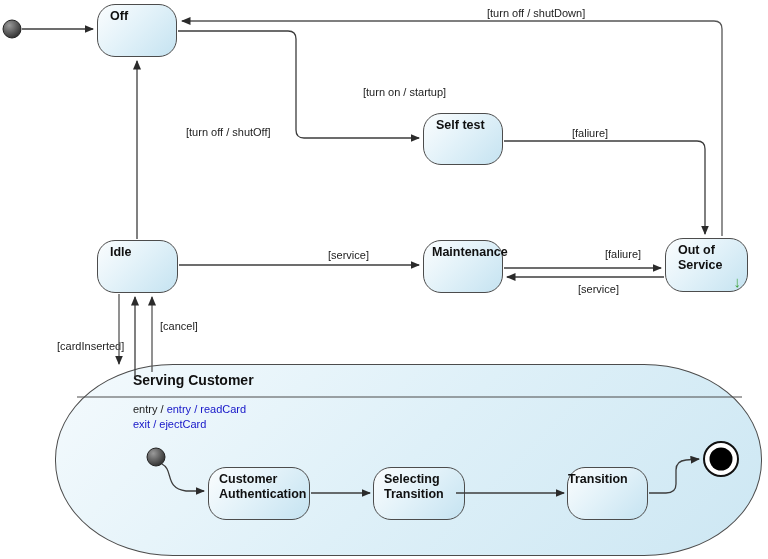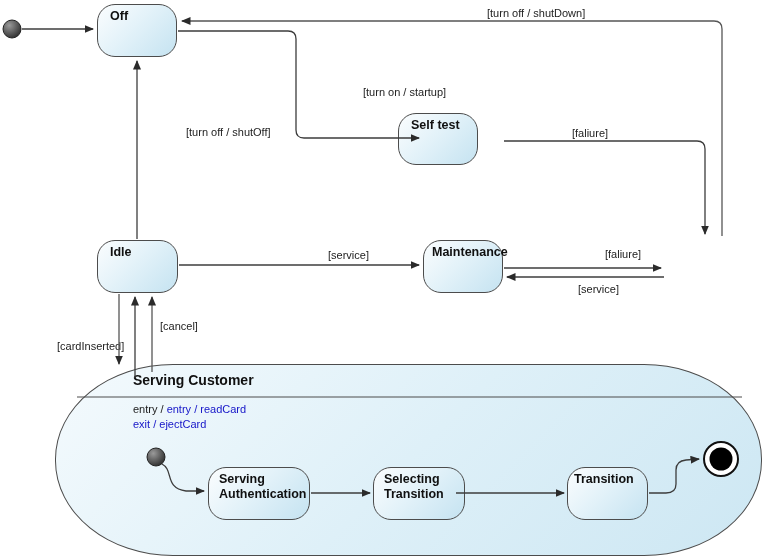--- a/index.html
+++ b/index.html
@@ -42,32 +42,33 @@
 
 <div id="canvas">
 
   <div class="composite"></div>
   <div class="composite-title">Serving Customer</div>
   <div class="entry-line"><span>entry / </span><span class="lnk">entry / readCard</span></div>
   <div class="exit-line"><span class="lnk">exit / ejectCard</span></div>
 
   <div class="state" style="left:97px;top:4px;width:80px;height:53px;"><span>Off</span></div>
 
-  <div class="state" style="left:398px;top:113px;width:80px;height:52px;"><span>Self test</span></div>
+  <div class="state" style="left:423px;top:113px;width:80px;height:52px;"><span>Self test</span></div>
 
   <div class="state" style="left:97px;top:240px;width:81px;height:53px;"><span>Idle</span></div>
 
   <div class="state" style="left:423px;top:240px;width:80px;height:53px;padding-left:8px;"><span>Maintenance</span></div>
 
+  <div class="state" style="left:665px;top:238px;width:83px;height:54px;"><span>Out of Service</span><span class="deco">↓</span></div>
 
-  <div class="state" style="left:208px;top:467px;width:102px;height:53px;padding-left:10px;"><span>Serving Authentication</span></div>
+  <div class="state" style="left:208px;top:467px;width:102px;height:53px;padding-left:10px;"><span>Customer Authentication</span></div>
 
   <div class="state" style="left:373px;top:467px;width:92px;height:53px;padding-left:10px;"><span>Selecting Transition</span></div>
 
-  <div class="state" style="left:567px;top:467px;width:81px;height:53px;padding-left:6px;"><span>Transition</span></div>
+  <div class="state" style="left:567px;top:467px;width:81px;height:53px;padding-left:0;"><span>Transition</span></div>
 
   <span class="elabel" style="left:487px;top:7px;">[turn off / shutDown]</span>
   <span class="elabel" style="left:363px;top:86px;">[turn on / startup]</span>
   <span class="elabel" style="left:572px;top:127px;">[faliure]</span>
   <span class="elabel" style="left:145px;top:126px;margin-left:41px;">[turn off / shutOff]</span>
   <span class="elabel" style="left:328px;top:249px;">[service]</span>
   <span class="elabel" style="left:605px;top:248px;">[faliure]</span>
   <span class="elabel" style="left:578px;top:283px;">[service]</span>
   <span class="elabel" style="left:24px;top:340px;margin-left:33px;">[cardInserted]</span>
   <span class="elabel" style="left:160px;top:320px;">[cancel]</span>

